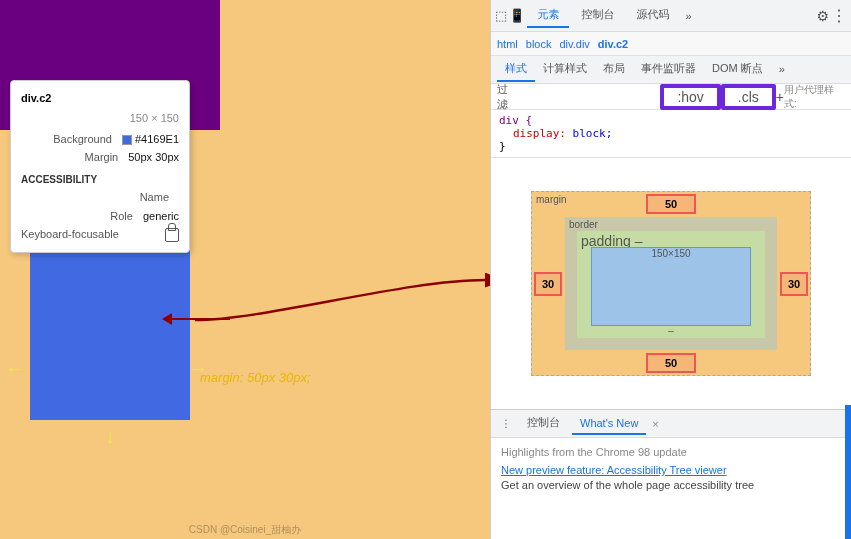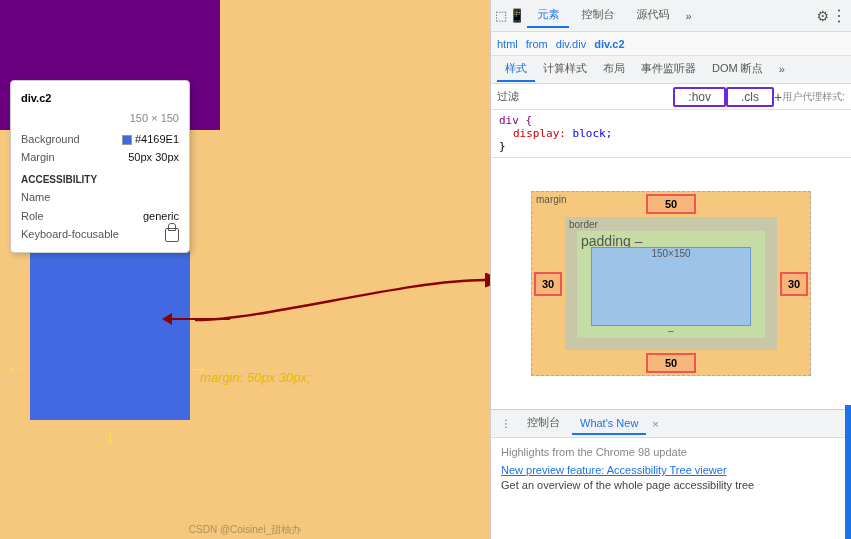--- a/index.html
+++ b/index.html
@@ -41,21 +41,21 @@
       min-width: 180px;
     }
     .tooltip-title {
       font-weight: bold;
       display: flex;
       justify-content: space-between;
       margin-bottom: 2px;
     }
     .tooltip-row {
       display: flex;
-      justify-content: space-between;
+      justify-content: flex-end;
       gap: 10px;
     }
     .tooltip-label { color: #555; }
     .tooltip-value { color: #111; font-weight: 500; }
     .color-swatch {
       display: inline-block;
       width: 10px;
       height: 10px;
       background: #4169e1;
       border: 1px solid #999;
@@ -277,24 +277,24 @@
     }
     .filter-input {
       flex: 1;
       border: none;
       outline: none;
       font-size: 11px;
       background: transparent;
     }
     .filter-hov, .filter-cls {
       color: #555;
-      font-size: 12px;
+      font-size: 14px;
       cursor: pointer;
       padding: 1px 13px;
-      border: 2px solid #6d28d9;
+      border: 4px solid #6d28d9;
       border-radius: 2px;
     }
     .filter-plus {
       color: #555;
       font-size: 14px;
       cursor: pointer;
     }
     .filter-right-text {
       font-size: 10px;
       color: #888;
@@ -476,21 +476,21 @@
     <span class="devtools-top-tab">控制台</span>
     <span class="devtools-top-tab">源代码</span>
     <span class="devtools-tab-more">»</span>
     <span class="devtools-gear">⚙</span>
     <span class="devtools-more-vert">⋮</span>
   </div>
 
   <div class="breadcrumb">
     <span class="breadcrumb-item">html</span>
     <span class="breadcrumb-sep"> </span>
-    <span class="breadcrumb-item">from</span>
+    <span class="breadcrumb-item">block</span>
     <span class="breadcrumb-sep"> </span>
     <span class="breadcrumb-item">div.div</span>
     <span class="breadcrumb-sep"> </span>
     <span class="breadcrumb-item active">div.c2</span>
   </div>
 
   <div class="sub-tabs">
     <span class="sub-tab active">样式</span>
     <span class="sub-tab">计算样式</span>
     <span class="sub-tab">布局</span>

